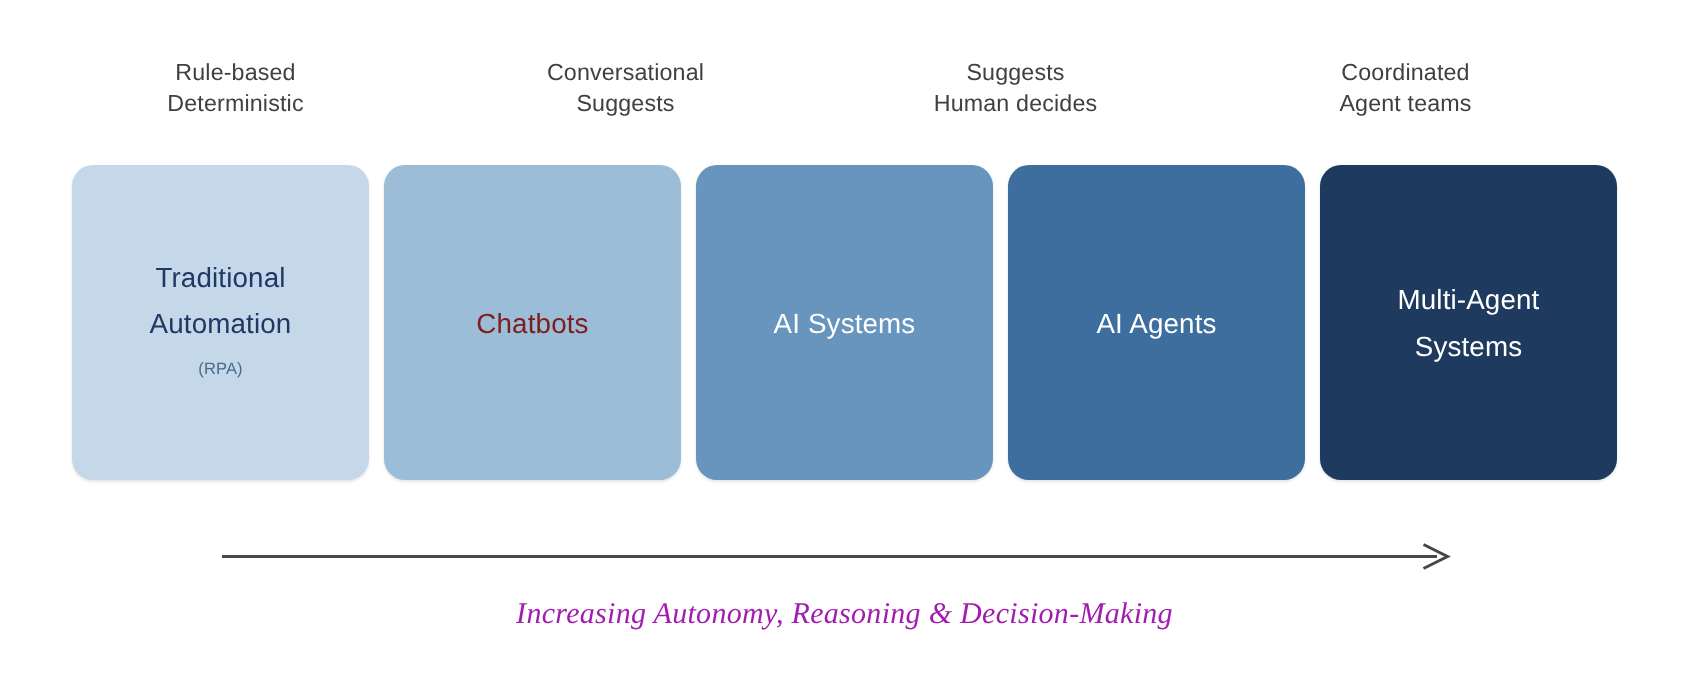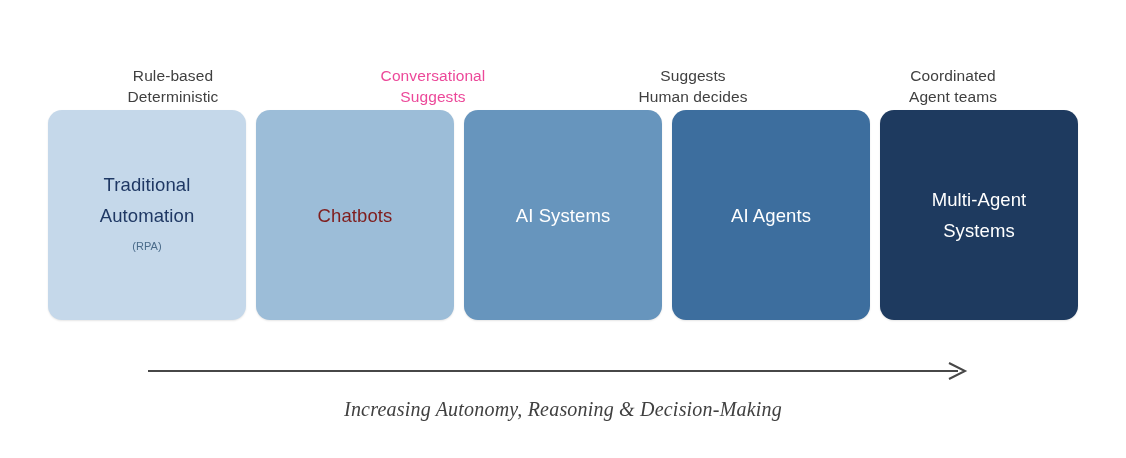--- a/index.html
+++ b/index.html
@@ -16,26 +16,25 @@
 
   .canvas {
     position: relative;
     width: 1126px;
     height: 458px;
   }
 
   
   .headers {
     position: absolute;
-    left: 48px;
+    left: 32px;
     top: 38px;
     width: 1030px;
     display: flex;
     gap: 10px;
-    margin-top: 27px;
   }
   .header-cell {
     flex: 1 1 0;
     text-align: center;
     color: #404040;
     font-size: 15.5px;
     line-height: 21px;
     letter-spacing: 0.1px;
   }
   .header-line {
@@ -108,21 +107,21 @@
 
 <div class="canvas">
 
   <div class="headers">
 
     <div class="header-cell" style="color: rgb(64, 64, 64);">
       <span class="header-line">Rule-based</span>
       <span class="header-line">Deterministic</span>
     </div>
 
-    <div class="header-cell" style="color: #ec4899;">
+    <div class="header-cell" style="color: #404040;">
       <span class="header-line">Conversational</span>
       <span class="header-line">Suggests</span>
     </div>
 
     <div class="header-cell" style="color: rgb(64, 64, 64);">
       <span class="header-line">Suggests</span>
       <span class="header-line">Human decides</span>
     </div>
 
 
@@ -170,15 +169,15 @@
 
   </div>
 
   <div class="arrow-wrap">
     <svg width="820" height="26" viewBox="0 0 820 26">
       <line x1="0" y1="13" x2="810" y2="13" stroke="#474747" stroke-width="2"></line>
       <polyline points="801,5 817,13 801,21" fill="none" stroke="#474747" stroke-width="2"></polyline>
     </svg>
   </div>
 
-  <div class="caption" style="color: #404040;">Increasing Autonomy, Reasoning &amp; Decision-Making</div>
+  <div class="caption" style="color: #a21caf;">Increasing Autonomy, Reasoning &amp; Decision-Making</div>
 
 </div>
 
 </body></html>

